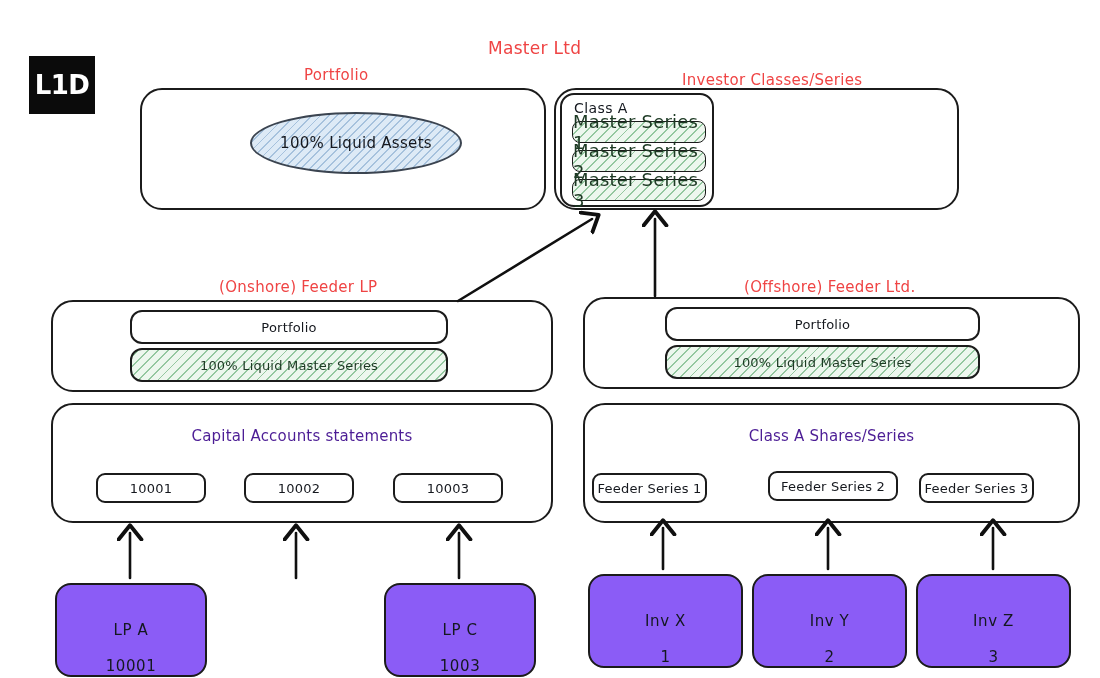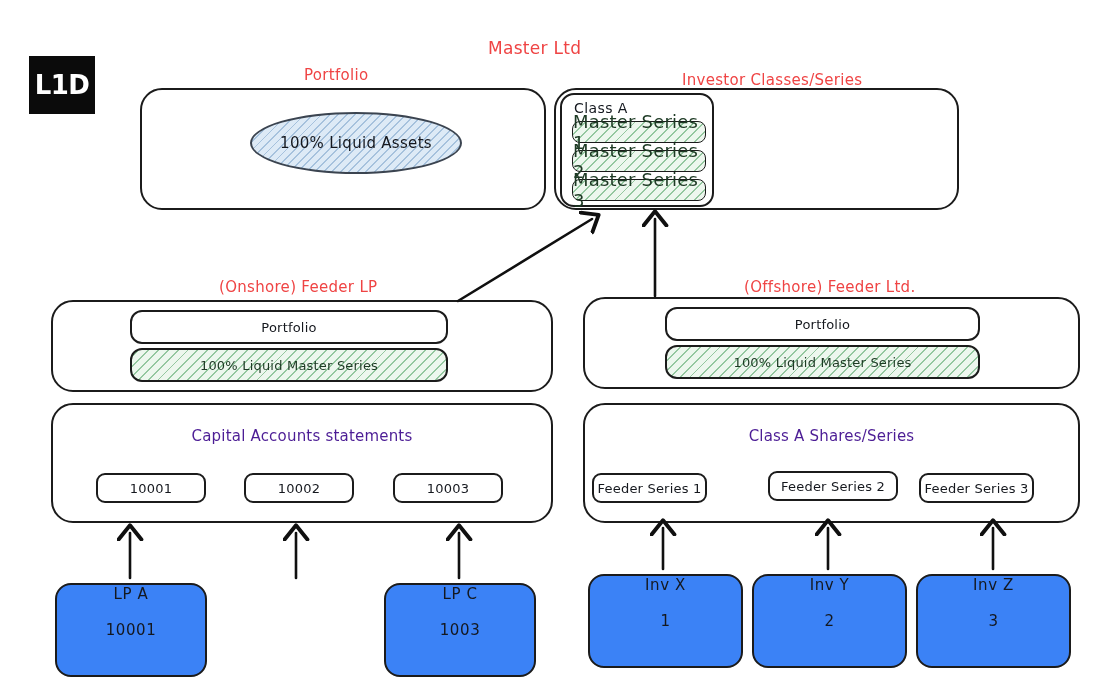--- a/index.html
+++ b/index.html
@@ -69,22 +69,22 @@
   }
 
   .ellipse{
     position:absolute;border:2px solid #3b4450;border-radius:50%;
     display:flex;align-items:center;justify-content:center;
     font-size:15px;color:#15181e;box-sizing:border-box;letter-spacing:0.3px;
   }
 
   .invbox{
     position:absolute;border:2.2px solid #1b1b1b;border-radius:16px;
-    background:#3b82f6;box-sizing:border-box;
-    display:flex;flex-direction:column;align-items:center;justify-content:flex-start;
+    background:#8b5cf6;box-sizing:border-box;
+    display:flex;flex-direction:column;align-items:center;justify-content:flex-end;
   }
   .invbox .nm{font-size:15px;letter-spacing:0.6px;margin-bottom:18px;}
   .invbox .num{font-size:15px;letter-spacing:0.6px;}
 
   svg.arrows{position:absolute;left:0;top:0;width:1100px;height:678px;
     pointer-events:none;overflow:visible;}
 </style>
 </head>
 <body>
 

